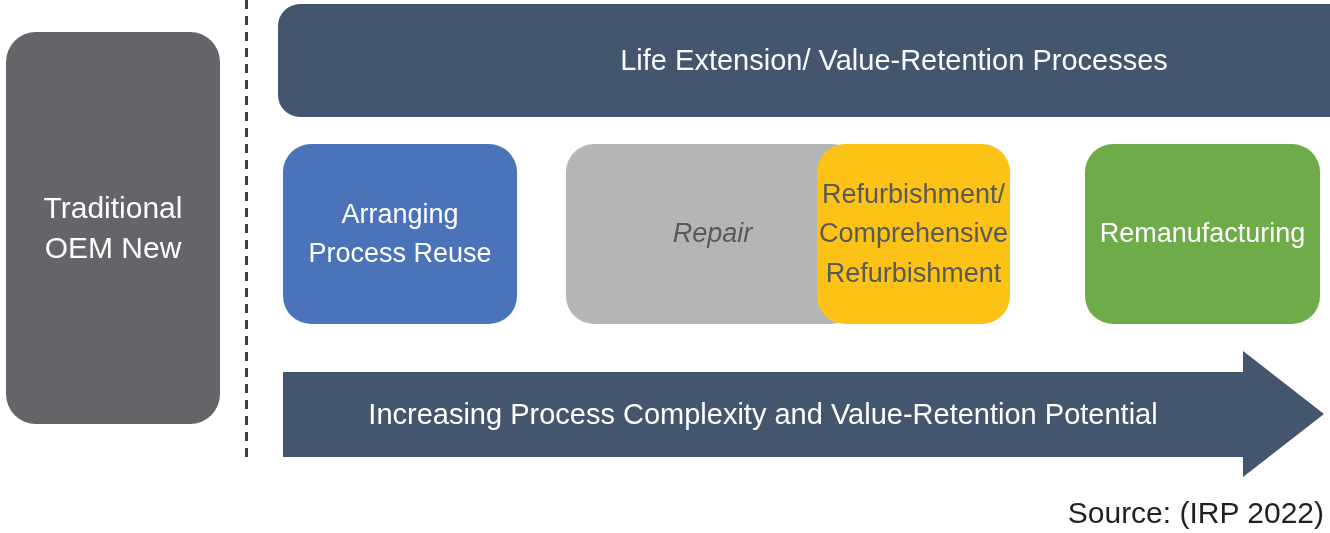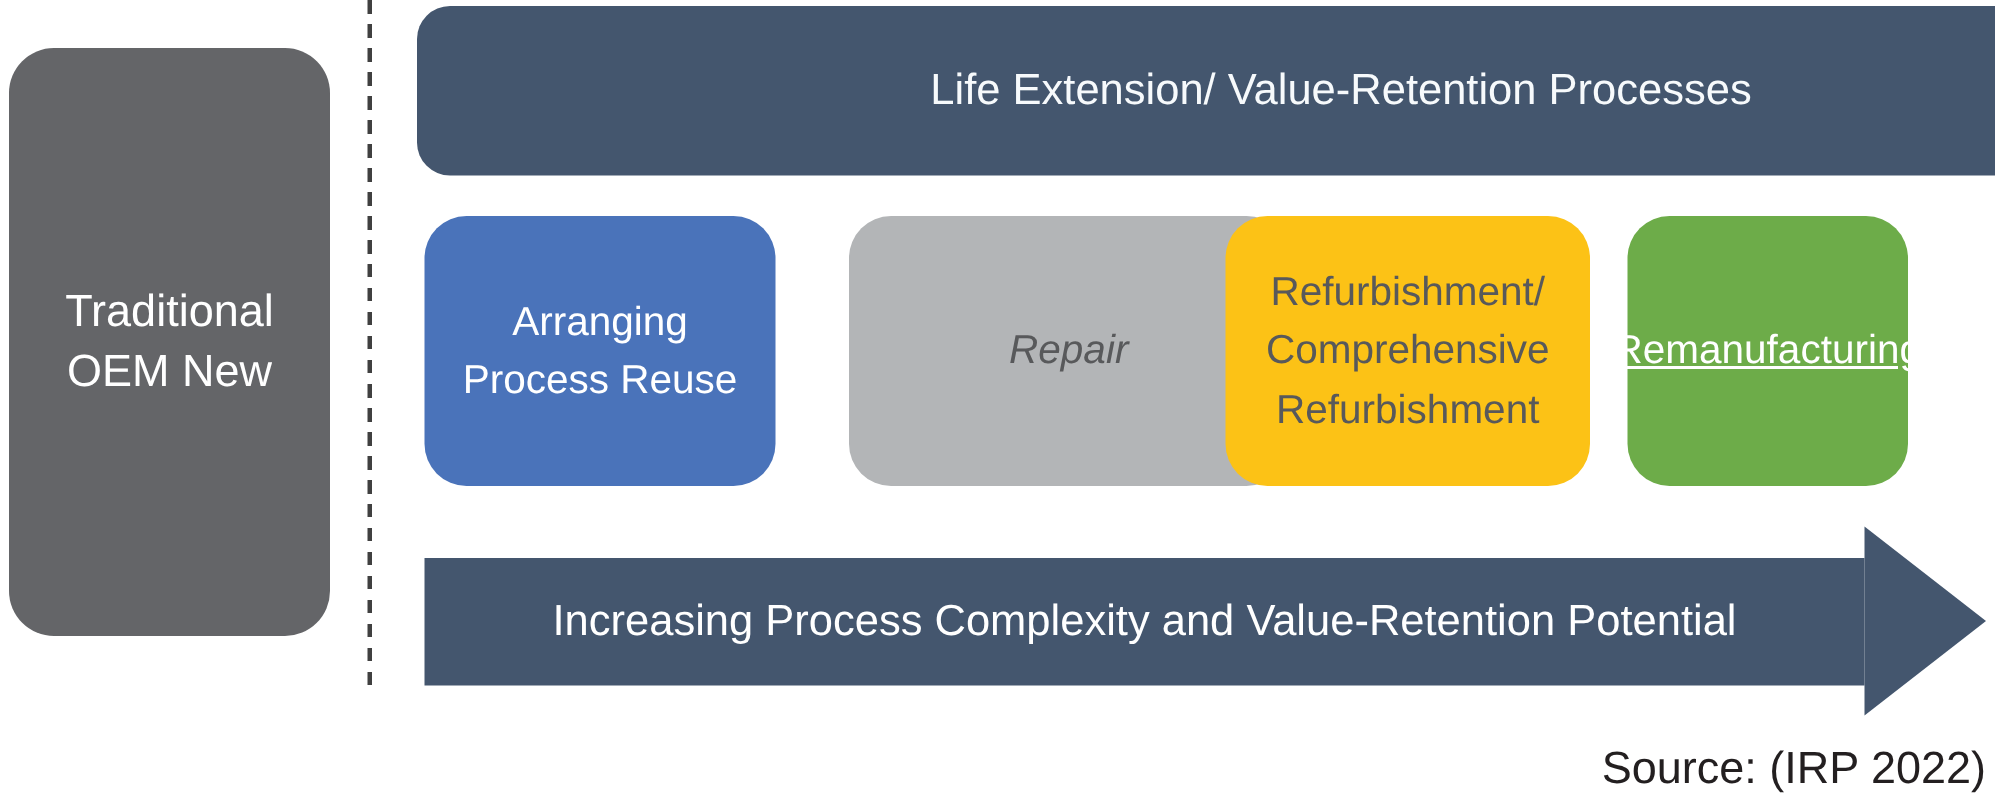--- a/index.html
+++ b/index.html
@@ -49,22 +49,22 @@
     position: absolute;
     top: 144px; height: 180px;
     border-radius: 28px;
     display: flex; align-items: center; justify-content: center;
     text-align: center;
     font-size: 27px;
     line-height: 1.45;
   }
   .proc-reuse  { left: 283px;  width: 234px; background: var(--blue, #4a73ba);   color: var(--light_text, #ffffff); padding: 0 14px; }
   .proc-repair { left: 566px;  width: 293px; background: var(--gray, #b3b5b7);   color: var(--dark_text, #58595b); font-style: italic; }
-  .proc-refurb { left: 817px;  width: 243px; background: var(--yellow, #fcc216); color: var(--dark_text, #58595b); padding: 0 8px; }
-  .proc-reman  { left: 1085px; width: 187px; background: var(--green, #6dac49);  color: var(--light_text, #ffffff); text-decoration: underline; }
+  .proc-refurb { left: 817px;  width: 193px; background: var(--yellow, #fcc216); color: var(--dark_text, #58595b); padding: 0 8px; }
+  .proc-reman  { left: 1085px; width: 235px; background: var(--green, #6dac49);  color: var(--light_text, #ffffff); }
   .arrow-body {
     position: absolute;
     left: 283px; top: 372px;
     width: 960px; height: 85px;
     background: var(--slate, #44566e);
     display: flex; align-items: center; justify-content: center;
   }
   .arrow-label {
     color: var(--light_text, #ffffff);
     font-size: 29px;

